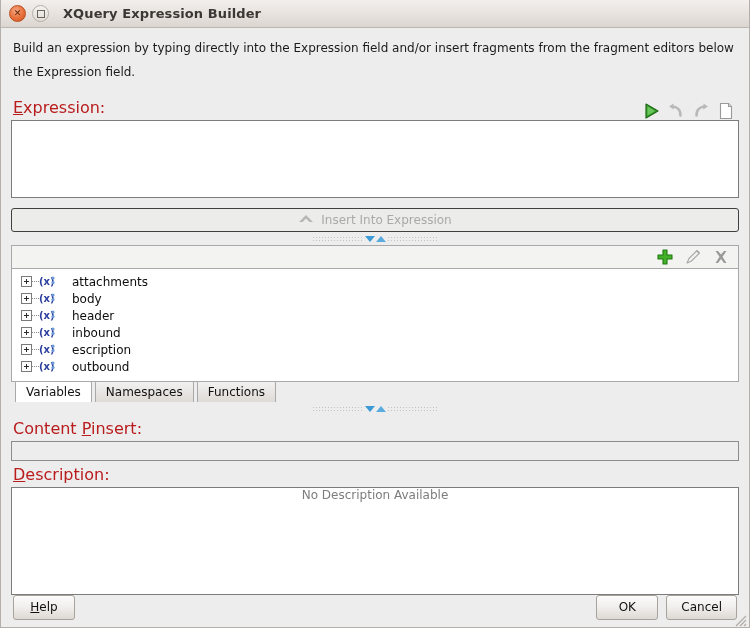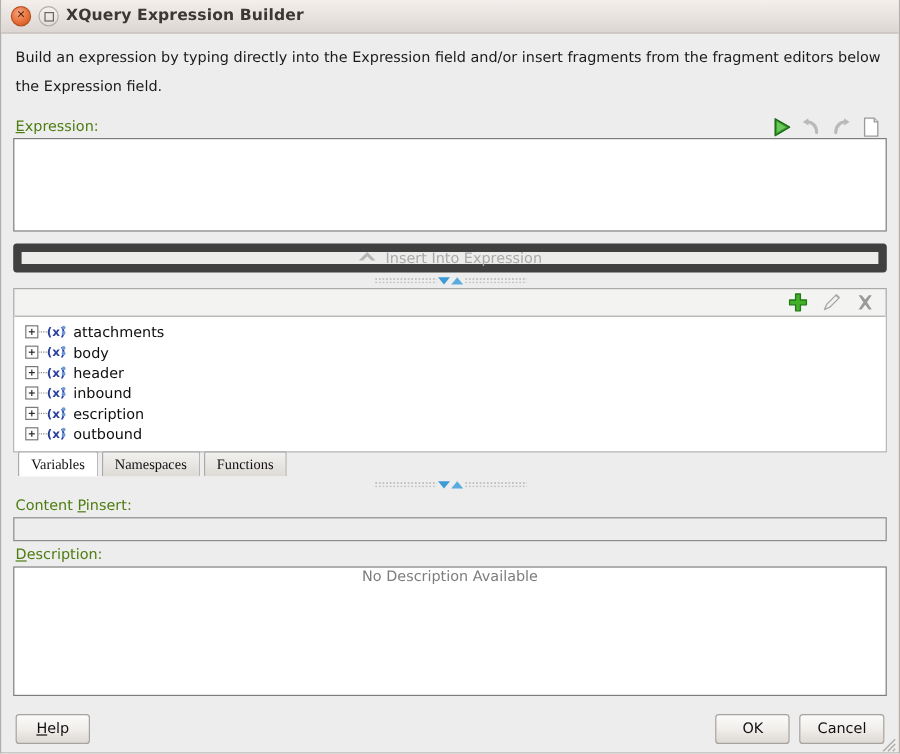--- a/index.html
+++ b/index.html
@@ -48,38 +48,38 @@
   }
   .winbtn.maximize .sq {
     width: 6px; height: 6px;
     border: 1px solid #6b6560;
     background: transparent;
   }
   .title-text {
     font-size: 13px;
     font-weight: bold;
     color: #3b3734;
-    margin-left: 0;
+    margin-left: 8px;
     letter-spacing: .1px;
   }
 
   
   .content { padding: 0 10px; box-sizing: border-box; }
 
   .intro {
     font-size: 12px;
     color: #1b1b1b;
     line-height: 24px;
     padding: 8px 2px 4px 2px;
     width: 722px;
   }
 
   .label {
-    font-size: 12px;
-    color: #4d7c0f;
+    font-size: 16px;
+    color: #b91c1c;
     margin: 4px 0 3px 2px;
   }
   .label u { text-decoration: underline; }
 
   .row-between {
     display: flex; align-items: flex-end; justify-content: space-between;
     margin-top: 6px;
   }
 
   
@@ -90,21 +90,21 @@
     background: #ffffff;
     border: 1px solid #7c7c7c;
     height: 78px;
     box-sizing: border-box;
   }
 
   .insert-btn {
     margin-top: 10px;
     height: 24px;
     background: #ececeb;
-    border: 7px solid #404040;
+    border: 1px solid #404040;
     border-radius: 3px;
     display: flex;
     align-items: center;
     justify-content: center;
     gap: 7px;
     color: #a9a9a9;
     font-size: 12px;
     box-sizing: border-box;
   }
 
@@ -162,29 +162,28 @@
     content: ""; position: absolute; background: #2b2b2b;
   }
   .expander:before { left: 2px; top: 4px; width: 5px; height: 1px; }
   .expander:after  { left: 4px; top: 2px; width: 1px; height: 5px; }
   .dashline {
     width: 7px; height: 1px;
     border-top: 1px dotted #8a8a8a;
     flex: none;
   }
   .var-icon { width: 17px; height: 13px; flex: none; }
-  .tree-label { margin-left: 5px; }
+  .tree-label { margin-left: 16px; }
 
   
   .tabs {
     display: flex; align-items: center;
     height: 21px;
     margin-top: -1px;
     padding-left: 4px;
-    font-family: Liberation Serif, serif;
   }
   .tab {
     font-size: 12px;
     color: #111;
     padding: 3px 10px 3px 10px;
     border: 1px solid #a9a9a9;
     border-bottom: none;
     background: linear-gradient(to bottom, #f2f1ef, #dedbd6);
     margin-right: 3px;
     border-radius: 2px 2px 0 0;

